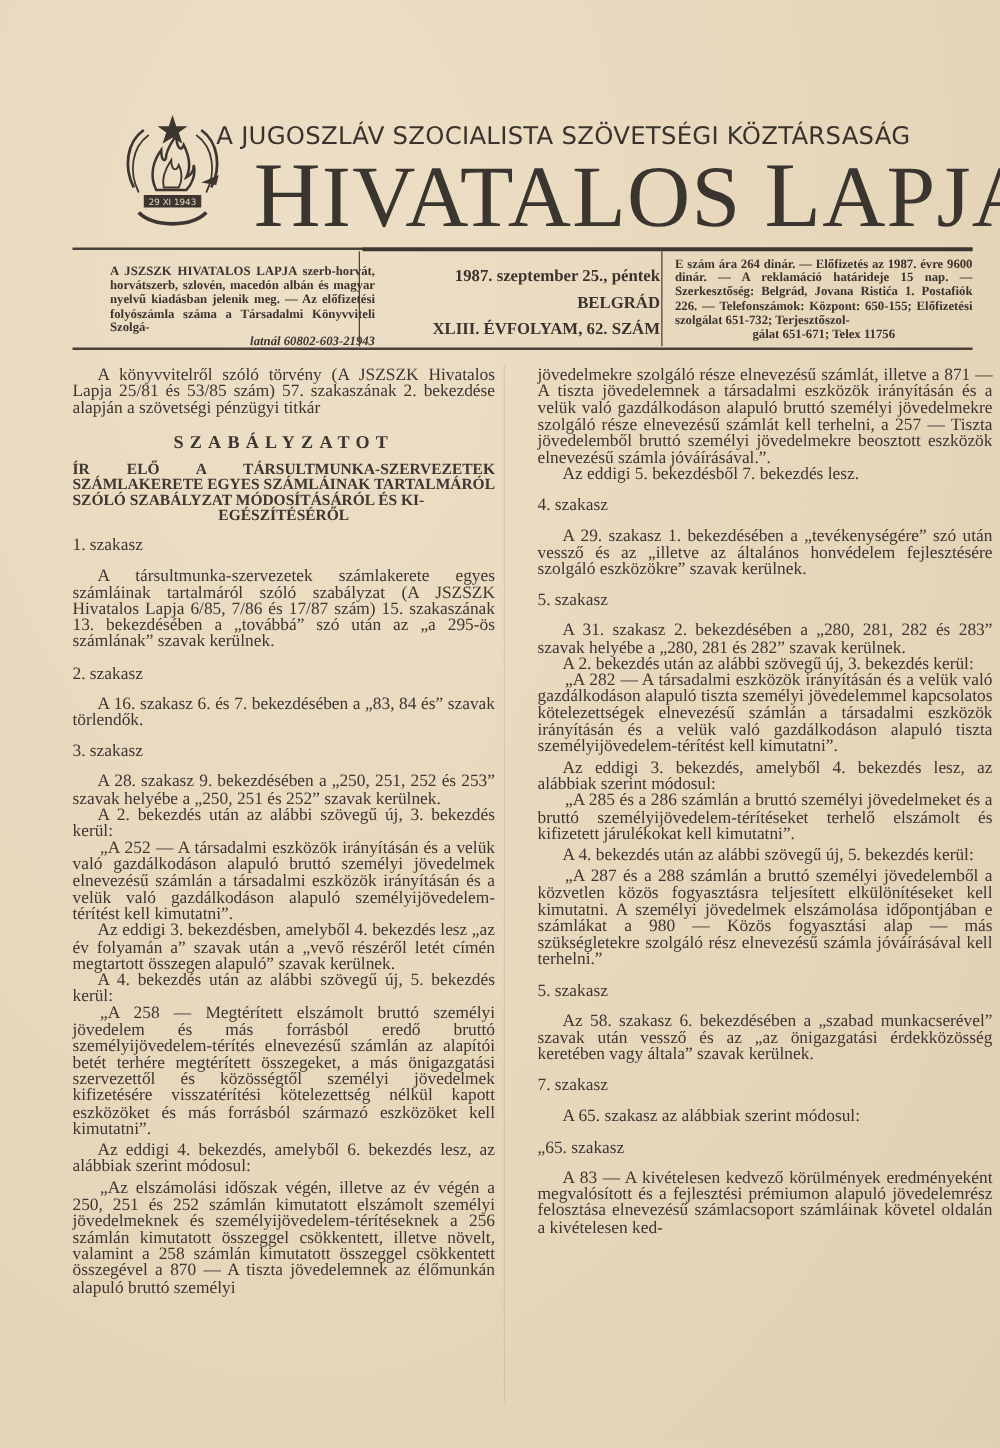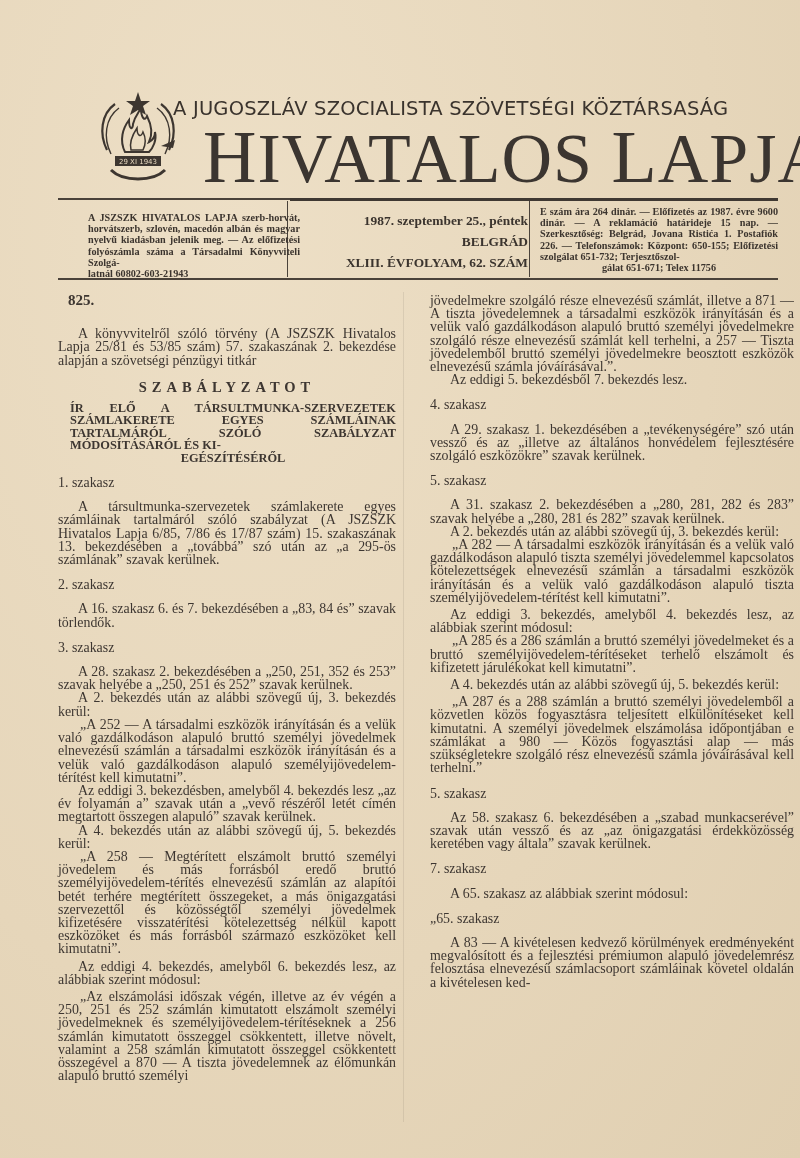--- a/index.html
+++ b/index.html
@@ -27,21 +27,21 @@
   .rule-top { position:absolute; left:58px; top:198px; width:720px; height:2px; background:#4a423a; }
   .rule-top-thick { position:absolute; left:290px; top:198px; width:488px; height:3px; background:#3f3832; }
   .rule-bottom { position:absolute; left:58px; top:278px; width:720px; height:2px; background:#4a423a; }
 
   .info-left {
     position:absolute; left:60px; top:212px; width:212px;
     font-size:10.2px; line-height:11.2px; font-weight:bold; text-align:justify; text-align-last:auto;
     color:#3b342e;
     margin-left:28px;
   }
-  .info-left .last { text-align:left; display:block; }
+  .info-left .last { text-align:right; display:block;font-style:italic; }
   .vsep1 { position:absolute; left:287px; top:201px; width:1px; height:76px; background:#4a423a; }
   .vsep2 { position:absolute; left:529px; top:201px; width:1px; height:76px; background:#4a423a; }
   .info-center {
     position:absolute; left:292px; top:210px; width:236px; text-align:right;
     font-weight:bold; font-size:13.4px; color:#3b342e;
   }
   .info-center div { height:21px; line-height:21px; }
   .info-right {
     position:absolute; left:540px; top:206px; width:238px;
     font-size:10.2px; line-height:11.2px; font-weight:bold; text-align:justify; color:#3b342e;
@@ -49,21 +49,21 @@
   .info-right .last { display:block; text-align:center; }
 
   .col { position:absolute; font-size:13.9px; line-height:13.2px; color:#3d3631; }
   .col-left { left:58px; top:294px; width:338px; }
   .col-right { left:430px; top:294px; width:364px; }
   .col p { margin:0; text-align:justify; text-indent:20px; }
   .col p.noind { text-indent:0; }
   .col p.quote { text-indent:22px; }
   .doc-num { font-weight:bold; font-size:15px; margin:0 0 20px 10px; }
   .heading-spaced { text-align:center; font-weight:bold; letter-spacing:5px; font-size:14.5px; margin:14px 0 8px 0; }
-  .title-block { font-weight:bold; font-size:12.4px; line-height:12.4px; text-align:justify; margin:0 0 10px 12px; }
+  .title-block { font-weight:bold; font-size:12.4px; line-height:12.4px; text-align:justify; margin:0 0 10px 0; }
   .title-block .center { display:block; text-align:center; }
   .section { text-align:left; margin:12px 0 11px 0; }
   .gap { height:4px; }
   .vdivider { position:absolute; left:403px; top:292px; width:1px; height:830px; background:rgba(90,80,70,0.12); }
 </style>
 </head>
 <body>
 
 <div class="masthead">
   <svg class="emblem" viewBox="0 0 86 98">
@@ -103,33 +103,32 @@
 </div>
 
 <div class="info-right">
   <span>E szám ára 264 dinár. — Előfizetés az 1987. évre 9600 dinár. — A reklamáció határideje 15 nap. — Szerkesztőség: Belgrád, Jovana Ristića 1. Postafiók 226. — Telefonszámok: Központ: 650-155; Előfizetési szolgálat 651-732; Terjesztőszol-</span>
   <span class="last">gálat 651-671; Telex 11756</span>
 </div>
 
 <div class="vdivider"></div>
 
 <div class="col col-left">
-  <div class="doc-num">825.</div>
   <p>A könyvvitelről szóló törvény (A JSZSZK Hivatalos Lapja 25/81 és 53/85 szám) 57. szakaszának 2. bekezdése alapján a szövetségi pénzügyi titkár</p>
   <div class="heading-spaced">SZABÁLYZATOT</div>
   <div class="title-block">
     <span>ÍR ELŐ A TÁRSULTMUNKA-SZERVEZETEK SZÁMLAKERETE EGYES SZÁMLÁINAK TARTALMÁRÓL SZÓLÓ SZABÁLYZAT MÓDOSÍTÁSÁRÓL ÉS KI-</span>
     <span class="center">EGÉSZÍTÉSÉRŐL</span>
   </div>
   <div class="section">1. szakasz</div>
   <p>A társultmunka-szervezetek számlakerete egyes számláinak tartalmáról szóló szabályzat (A JSZSZK Hivatalos Lapja 6/85, 7/86 és 17/87 szám) 15. szakaszának 13. bekezdésében a „továbbá” szó után az „a 295-ös számlának” szavak kerülnek.</p>
   <div class="section">2. szakasz</div>
   <p>A 16. szakasz 6. és 7. bekezdésében a „83, 84 és” szavak törlendők.</p>
   <div class="section">3. szakasz</div>
-  <p>A 28. szakasz 2. bekezdésében a „250, 251, 352 és 253” szavak helyébe a „250, 251 és 252” szavak kerülnek.</p>
+  <p>A 28. szakasz 9. bekezdésében a „250, 251, 252 és 253” szavak helyébe a „250, 251 és 252” szavak kerülnek.</p>
   <p>A 2. bekezdés után az alábbi szövegű új, 3. bekezdés kerül:</p>
   <p class="quote">„A 252 — A társadalmi eszközök irányításán és a velük való gazdálkodáson alapuló bruttó személyi jövedelmek elnevezésű számlán a társadalmi eszközök irányításán és a velük való gazdálkodáson alapuló személyijövedelem-térítést kell kimutatni”.</p>
   <p>Az eddigi 3. bekezdésben, amelyből 4. bekezdés lesz „az év folyamán a” szavak után a „vevő részéről letét címén megtartott összegen alapuló” szavak kerülnek.</p>
   <p>A 4. bekezdés után az alábbi szövegű új, 5. bekezdés kerül:</p>
   <p class="quote">„A 258 — Megtérített elszámolt bruttó személyi jövedelem és más forrásból eredő bruttó személyijövedelem-térítés elnevezésű számlán az alapítói betét terhére megtérített összegeket, a más önigazgatási szervezettől és közösségtől személyi jövedelmek kifizetésére visszatérítési kötelezettség nélkül kapott eszközöket és más forrásból származó eszközöket kell kimutatni”.</p>
   <div class="gap"></div>
   <p>Az eddigi 4. bekezdés, amelyből 6. bekezdés lesz, az alábbiak szerint módosul:</p>
   <div class="gap"></div>
   <p class="quote">„Az elszámolási időszak végén, illetve az év végén a 250, 251 és 252 számlán kimutatott elszámolt személyi jövedelmeknek és személyijövedelem-térítéseknek a 256 számlán kimutatott összeggel csökkentett, illetve növelt, valamint a 258 számlán kimutatott összeggel csökkentett összegével a 870 — A tiszta jövedelemnek az élőmunkán alapuló bruttó személyi</p>
 </div>

